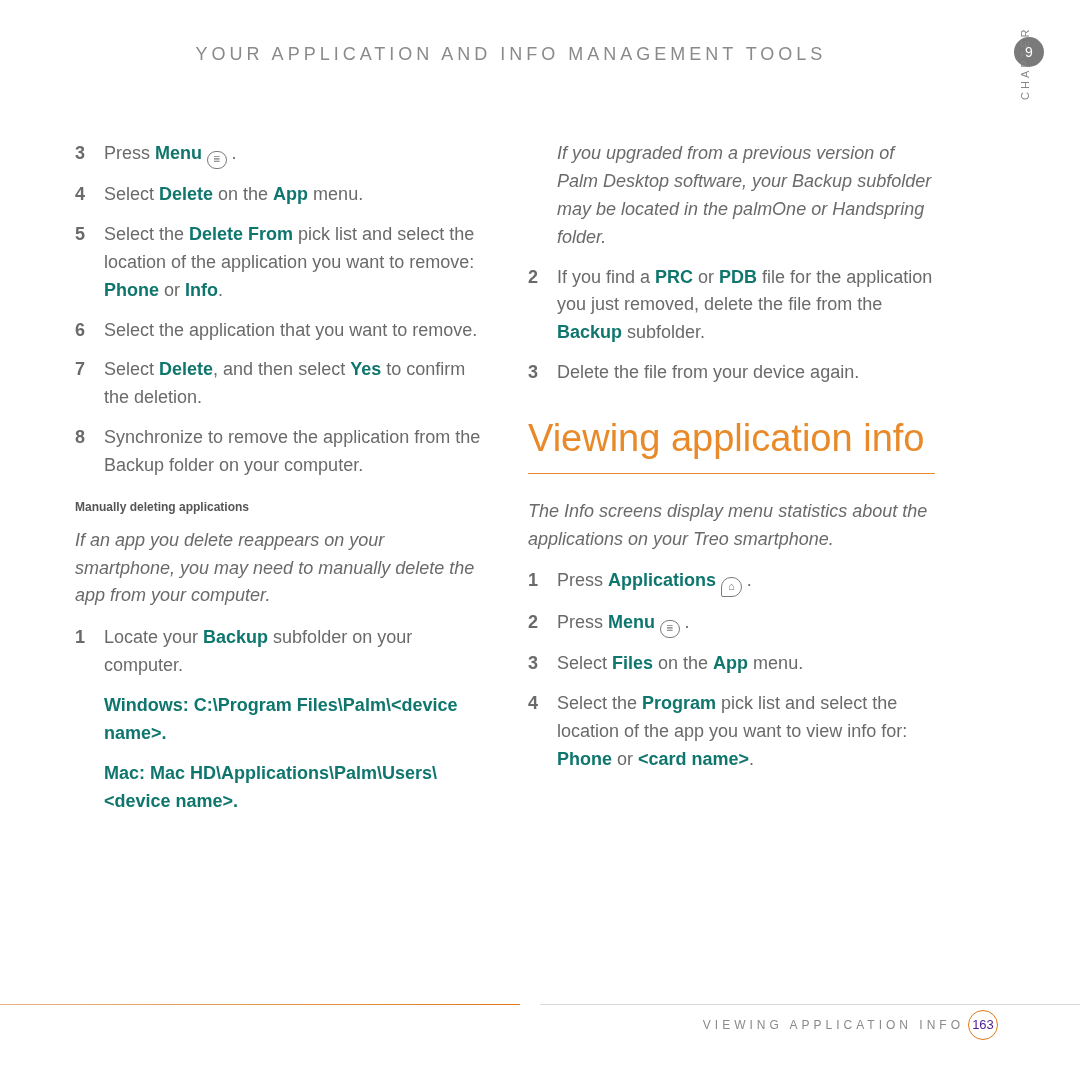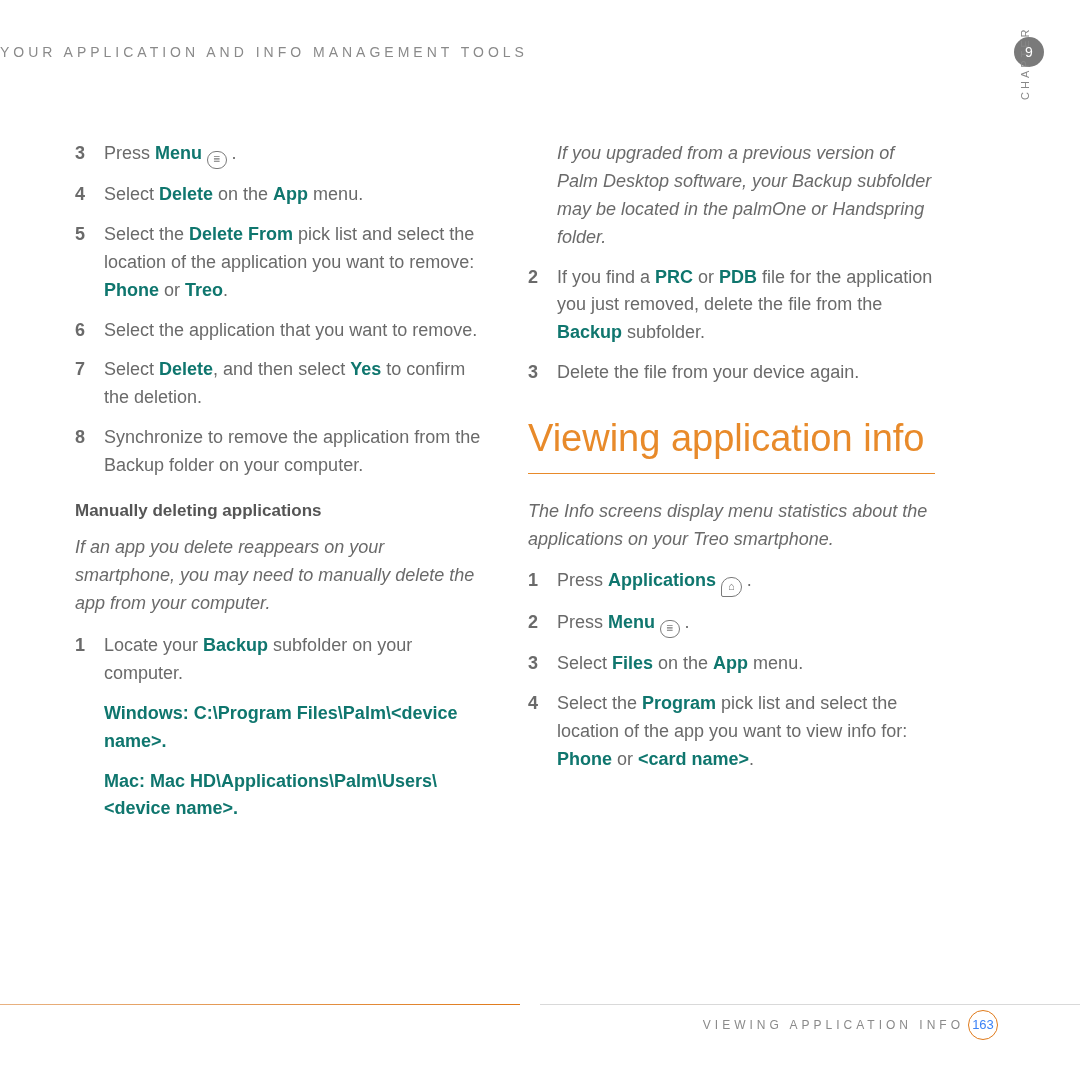--- a/index.html
+++ b/index.html
@@ -1,37 +1,37 @@
 <!DOCTYPE html>
 <html><head>
 <meta charset="utf-8">
 <style>
   * { box-sizing: border-box; margin: 0; padding: 0; }
   html, body { width: 1080px; height: 1080px; background: #fff; font-family: Arial, Helvetica, sans-serif; color: #6a6a6a; }
   .page { position: relative; width: 1080px; height: 1080px; }
-  .running-head { position: absolute; top: 44px; left: 0; width: 990px; text-align: left; letter-spacing: 4px; font-size: 14px; color: #8a8a8a; }
+  .running-head { position: absolute; top: 44px; left: 16px; width: 990px; text-align: center; letter-spacing: 4px; font-size: 18px; color: #8a8a8a; }
   .chapter-badge { position: absolute; top: 37px; left: 1014px; width: 30px; height: 30px; border-radius: 15px; background: #7a7a7a; color: #fff; font-size: 14px; text-align: center; line-height: 30px; }
   .chapter-vert { position: absolute; top: 100px; left: 1019px; transform: rotate(-90deg); transform-origin: left top; font-size: 11px; letter-spacing: 3px; color: #888; }
   .cols { position: absolute; top: 140px; left: 75px; width: 860px; display: flex; gap: 46px; }
   .col { width: 407px; font-size: 18px; line-height: 1.55; }
   ol.steps { list-style: none; }
   ol.steps > li { display: flex; gap: 12px; margin-bottom: 12px; }
   ol.steps > li .num { color: #6a6a6a; font-weight: bold; min-width: 17px; }
   .b { font-weight: bold; color: #0f766e; }
   .icon-pill { display: inline-block; vertical-align: -3px; border: 1.5px solid #7a7a7a; border-radius: 9px; padding: 0 5px; height: 18px; line-height: 15px; font-size: 9px; color: #7a7a7a; background: #fff; }
   .icon-home { display: inline-block; vertical-align: -4px; border: 1.5px solid #7a7a7a; border-radius: 10px 10px 10px 2px; padding: 0 6px; height: 20px; line-height: 17px; font-size: 11px; color: #7a7a7a; }
-  .subhead { font-weight: bold; color: #555; font-size: 17px; margin-top: 18px; margin-bottom: 10px; }
+  .subhead { font-weight: bold; color: #555; font-size: 12px; margin-top: 18px; margin-bottom: 10px; }
   .para { margin-bottom: 14px; font-style: italic; }
   .indent { margin-left: 29px; margin-bottom: 12px; }
   h2.section { color: #e88a2a; font-weight: normal; font-size: 38px; line-height: 1.25; margin-top: 28px; border-bottom: 1px solid #e88a2a; padding-bottom: 10px; margin-bottom: 24px; }
   .footer-line { position: absolute; left: 0; right: 0; top: 1004px; height: 1px; }
   .footer-left { position: absolute; left: 0; width: 520px; top: 0; height: 1px; background: linear-gradient(to right, #e8b282, #e07a1a); }
   .footer-right { position: absolute; left: 540px; width: 540px; top: 0; height: 1px; background: #d9d9d9; }
   .footer-text { position: absolute; top: 1018px; right: 116px; font-size: 12px; letter-spacing: 4px; color: #8a8a8a; }
-  .page-num { position: absolute; top: 1010px; left: 968px; width: 30px; height: 30px; border: 1.3px solid #e07a1a; border-radius: 15px; color: #3b82f6; text-align: center; line-height: 28px; font-size: 13px; }
+  .page-num { position: absolute; top: 1010px; left: 968px; width: 30px; height: 30px; border: 1.3px solid #e07a1a; border-radius: 15px; color: #4c1d95; text-align: center; line-height: 28px; font-size: 13px; }
 </style>
 </head>
 <body>
 
 <div class="page">
   <div class="running-head">YOUR APPLICATION AND INFO MANAGEMENT TOOLS</div>
   <div class="chapter-badge">9</div>
   <div class="chapter-vert">CHAPTER</div>
 
   <div class="cols">
@@ -41,21 +41,21 @@
           <li>
             <span class="num">3</span>
             <span>Press <span class="b">Menu</span> <span class="icon-pill">≣</span> .</span>
           </li>
           <li>
             <span class="num">4</span>
             <span>Select <span class="b">Delete</span> on the <span class="b">App</span> menu.</span>
           </li>
           <li>
             <span class="num">5</span>
-            <span>Select the <span class="b">Delete From</span> pick list and select the location of the application you want to remove: <span class="b">Phone</span> or <span class="b">Treo</span>.</span>
+            <span>Select the <span class="b">Delete From</span> pick list and select the location of the application you want to remove: <span class="b">Phone</span> or <span class="b">Info</span>.</span>
           </li>
           <li>
             <span class="num">6</span>
             <span>Select the application that you want to remove.</span>
           </li>
           <li>
             <span class="num">7</span>
             <span>Select <span class="b">Delete</span>, and then select <span class="b">Yes</span> to confirm the deletion.</span>
           </li>
           <li>

